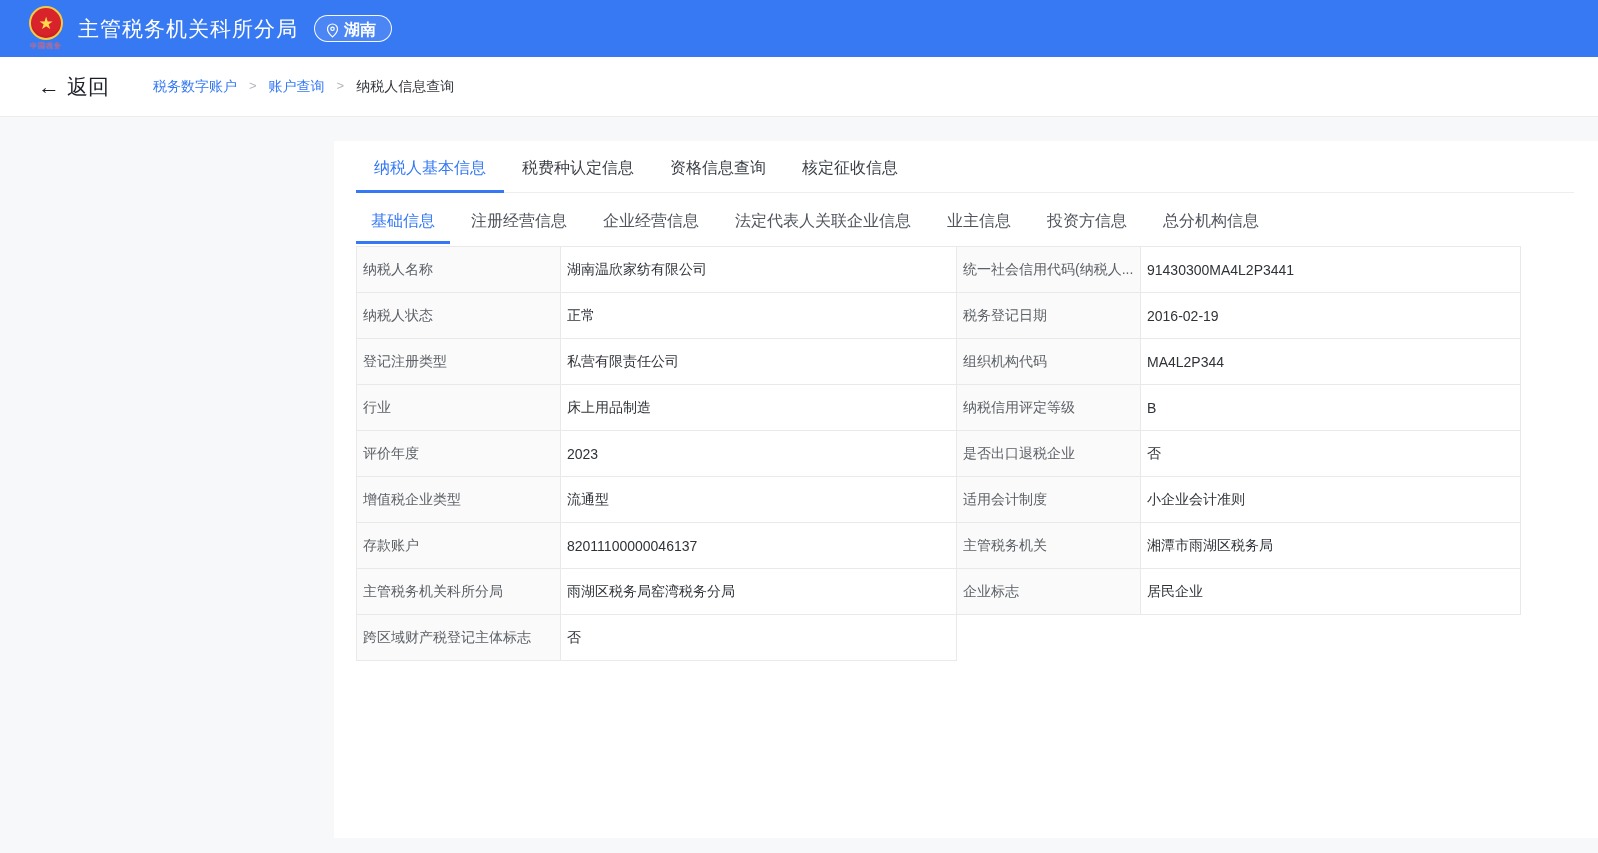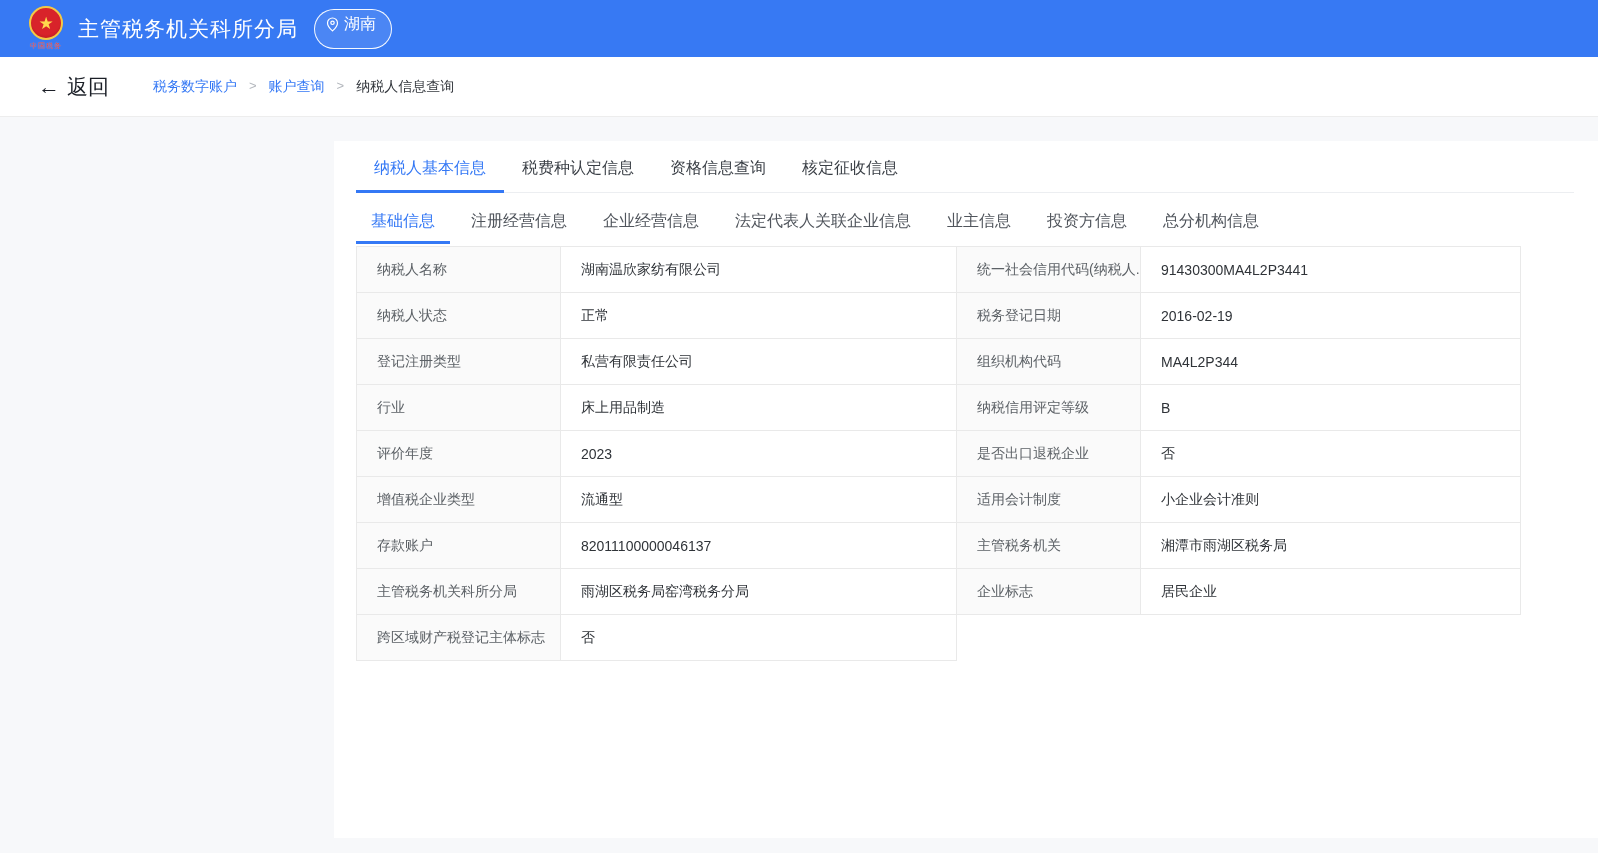--- a/index.html
+++ b/index.html
@@ -34,22 +34,22 @@
   .emblem-caption{
     font-size:7px;color:#e8433e;letter-spacing:1px;margin-top:1px;
     text-shadow:0 0 1px rgba(255,255,255,.5);white-space:nowrap;
   }
   .app-title{
     color:#fff;font-size:21px;font-weight:500;letter-spacing:1px;
   }
   .location-badge{
     margin-left:16px;display:inline-flex;align-items:center;gap:5px;
     border:1px solid rgba(255,255,255,.95);border-radius:999px;
-    padding:4px 15px 13px 11px;color:#fff;font-size:16px;
-    background:rgba(255,255,255,.10);cursor:pointer;
+    padding:4px 15px 0 11px;color:#fff;font-size:16px;
+    background:rgba(255,255,255,.10);cursor:pointer;font-weight:bold;
   }
   .pin-icon{display:inline-flex;}
   
   .breadcrumb-bar{
     height:60px;background:#fff;border-bottom:1px solid #ededed;
     display:flex;align-items:center;padding-left:38px;
   }
   .back-button{
     display:inline-flex;align-items:center;gap:7px;
     font-size:21px;color:#1b1f27;cursor:pointer;font-weight:500;
@@ -78,21 +78,21 @@
   .sub-tabs{display:flex;margin-top:6px;}
   .sub-tab{
     padding:12px 15px 9px 15px;font-size:16px;color:#50555c;cursor:pointer;
     border-bottom:3px solid transparent;white-space:nowrap;margin-right:6px;
   }
   .sub-tab.active{color:var(--accent);border-bottom-color:var(--accent);}
   
   .tables-wrap{display:flex;align-items:flex-start;margin-top:2px;}
   table.info-table{border-collapse:collapse;table-layout:fixed;font-size:14px;}
   table.info-table td{
-    border:1px solid var(--border);height:46px;padding:0 20px;
+    border:1px solid var(--border);height:46px;padding:0 6px;
     white-space:nowrap;overflow:hidden;vertical-align:middle;
   }
   td.cell-label{background:var(--label-bg);color:#5c6166;}
   td.cell-value{background:#fff;color:#2f3338;}
   .lt{width:600px;}
   .lt .cell-label{width:204px;}
   .lt .cell-value{width:396px;}
   .rt{width:564px;margin-left:-1px;}
   .rt .cell-label{width:184px;}
   .rt .cell-value{width:380px;}

